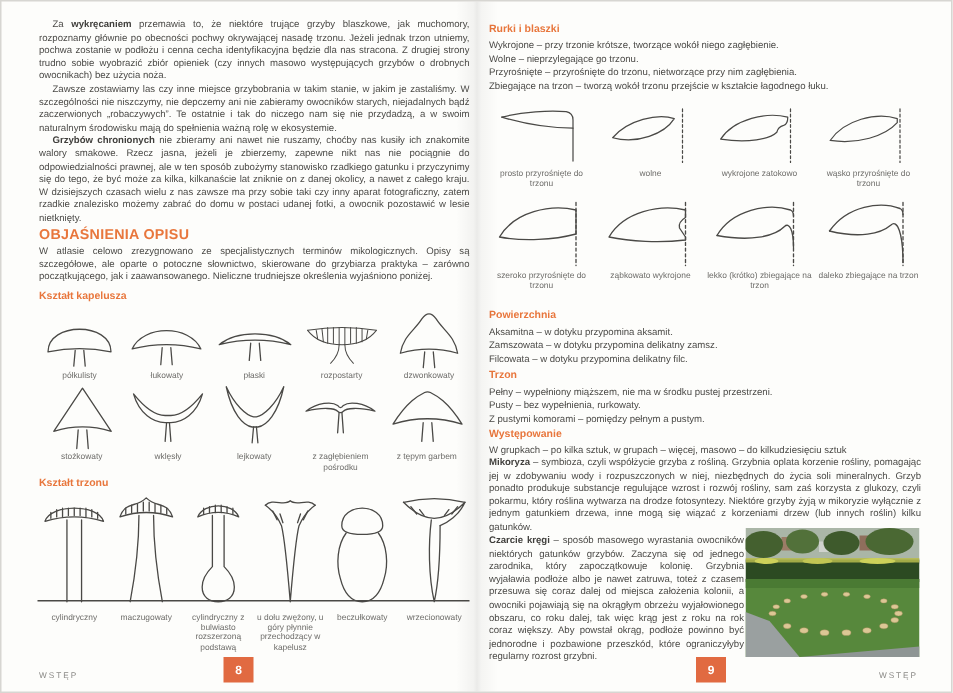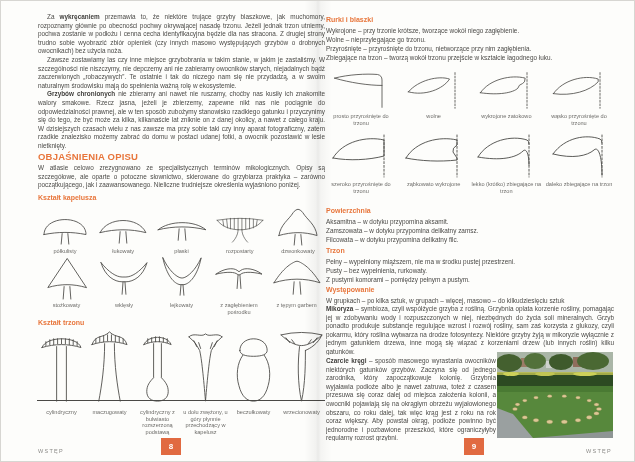--- a/index.html
+++ b/index.html
@@ -10,21 +10,21 @@
   }
   .spread{
     position:relative;width:633px;height:460px;background:#fdfdfb;
     border:1px solid #d7d6d2;overflow:hidden;
   }
   .gutter{
     position:absolute;left:303px;top:0;width:28px;height:100%;pointer-events:none;
     background:linear-gradient(90deg,rgba(0,0,0,0) 0%,rgba(0,0,0,0.045) 42%,rgba(0,0,0,0.075) 50%,rgba(0,0,0,0.035) 60%,rgba(0,0,0,0) 100%);
   }
   .page{position:absolute;top:0;width:317px;height:460px;}
-  #page-left{left:12px;}
+  #page-left{left:0;}
   #page-right{left:317px;}
   .abs{position:absolute;}
   p{margin:0;}
   .body-text{font-size:6.4px;line-height:8.6px;color:#4b4a47;text-align:justify;}
   .body-text p{text-indent:9px;}
   b{font-weight:bold;color:#403f3c;}
   .h-main{font-size:9.5px;font-weight:bold;color:#e8763c;letter-spacing:.2px;}
   .h-sub{font-size:7px;font-weight:bold;color:#e8763c;}
   .line{font-size:6.4px;line-height:9px;color:#4b4a47;}
   .fig-row{display:flex;justify-content:space-between;}

